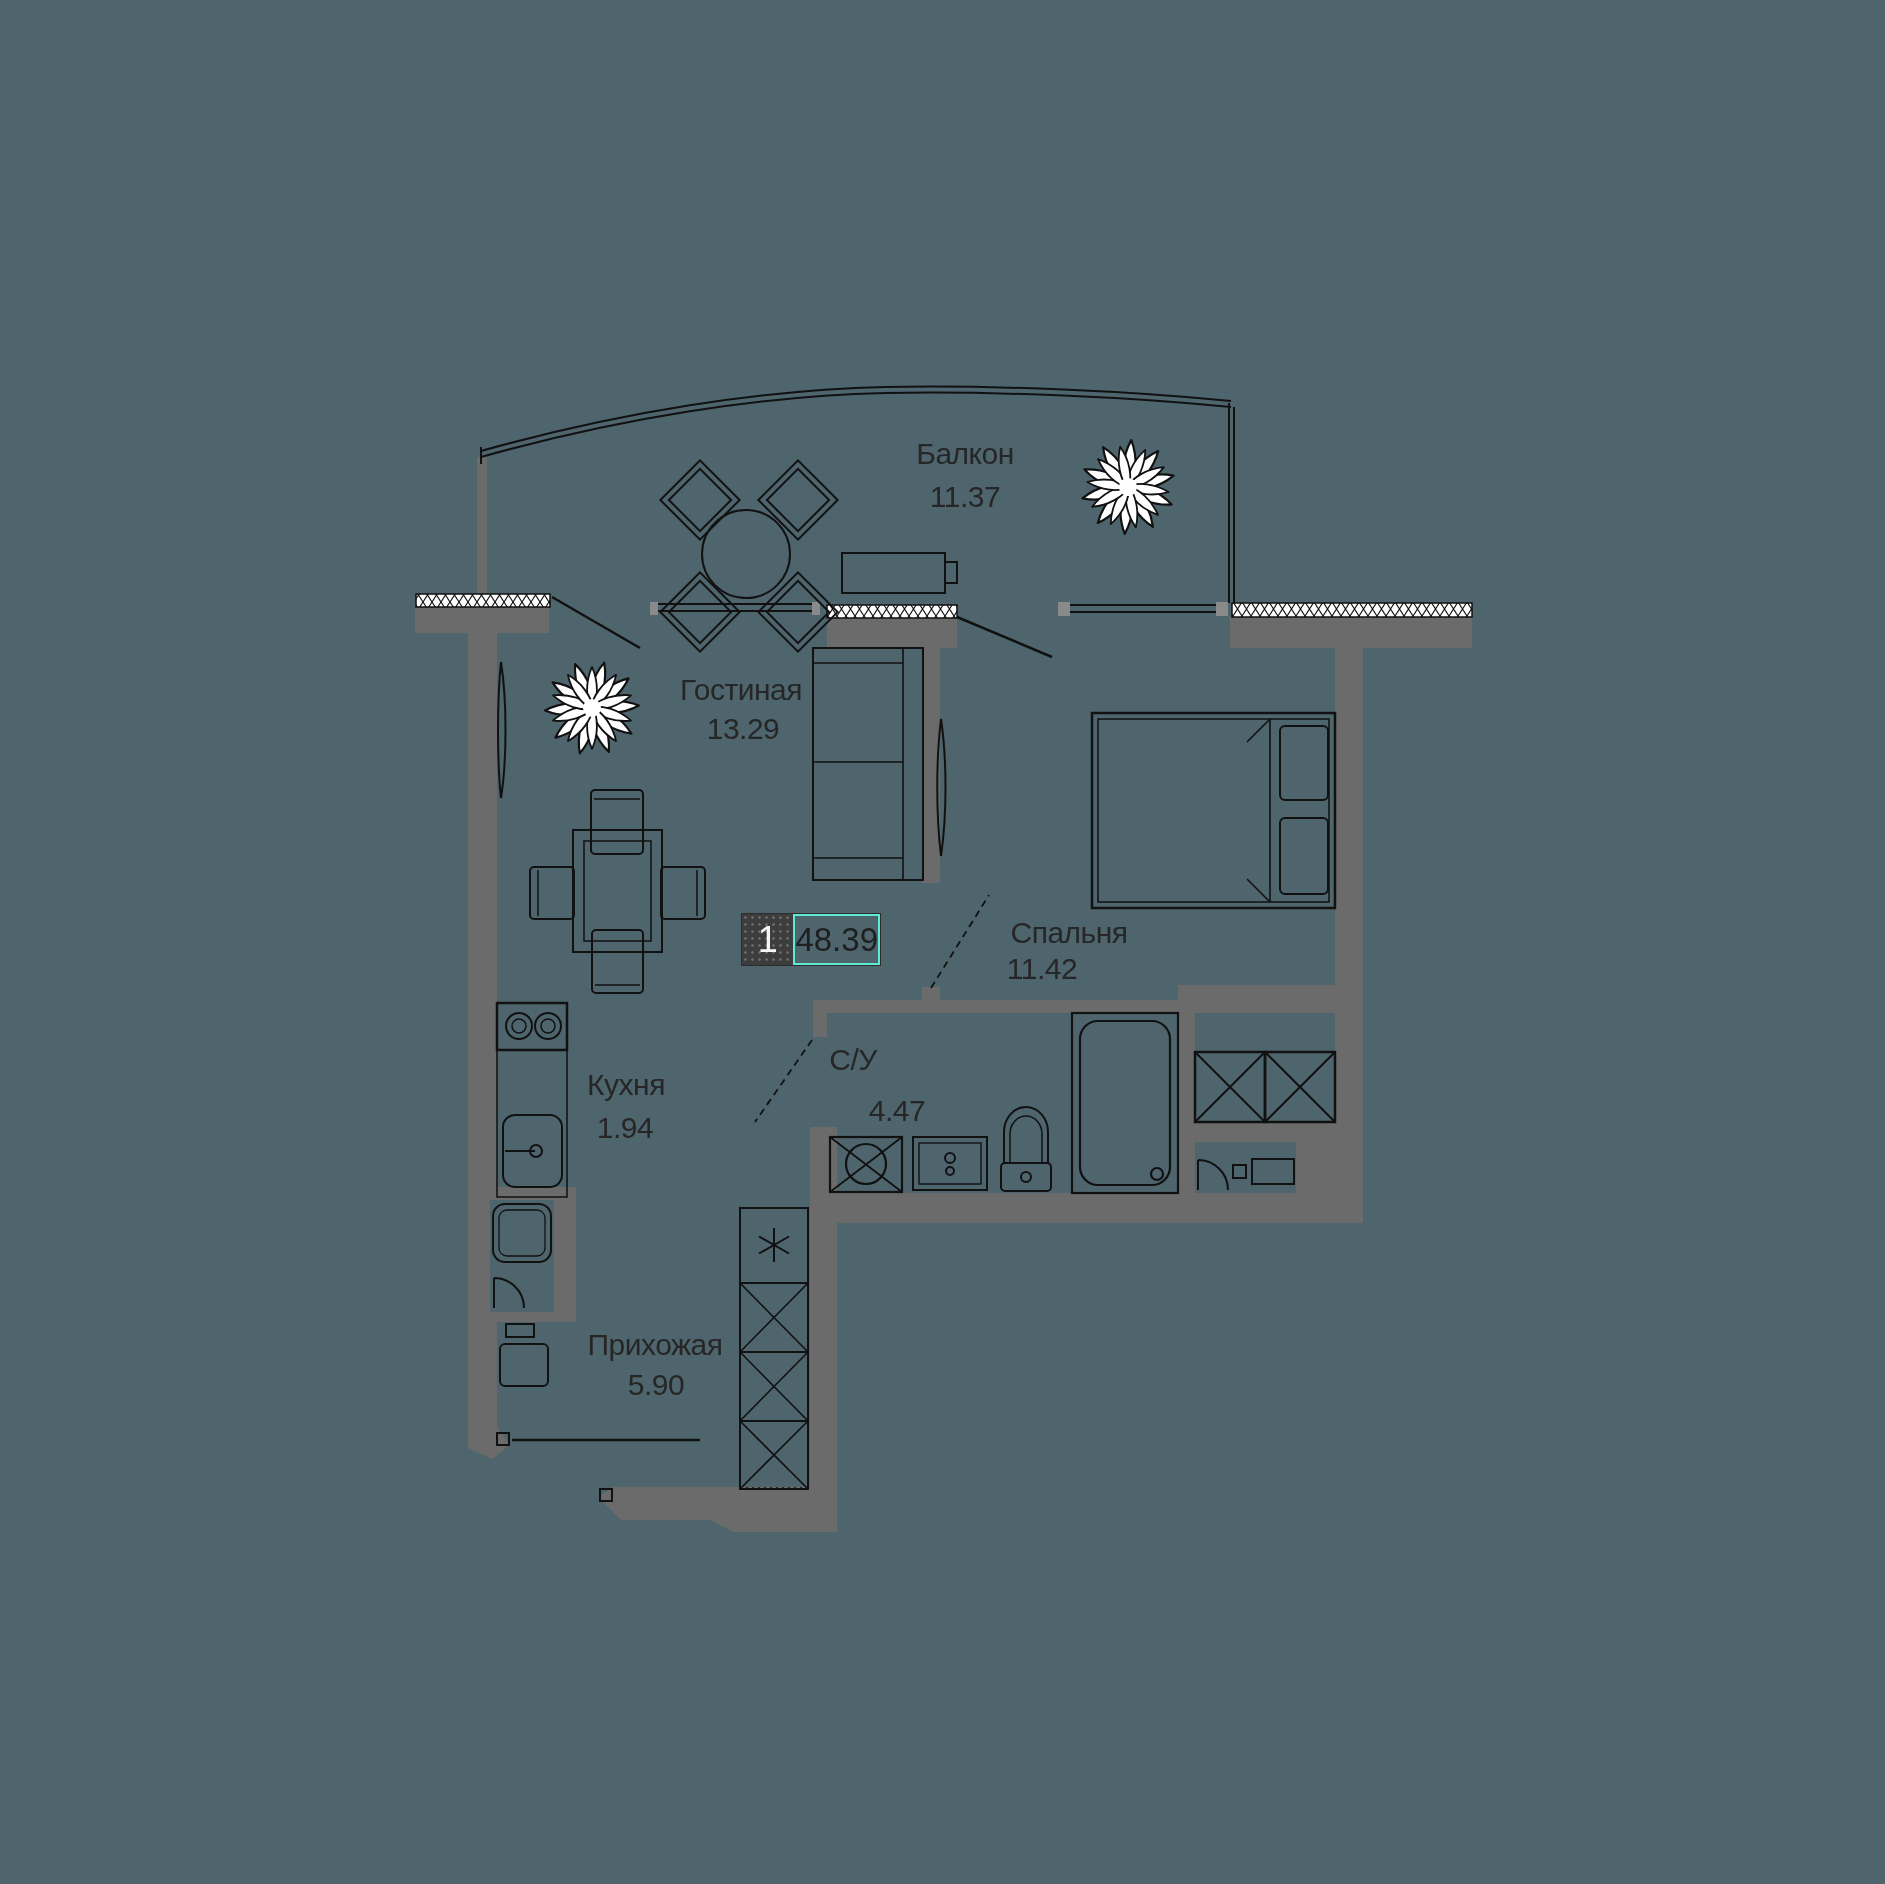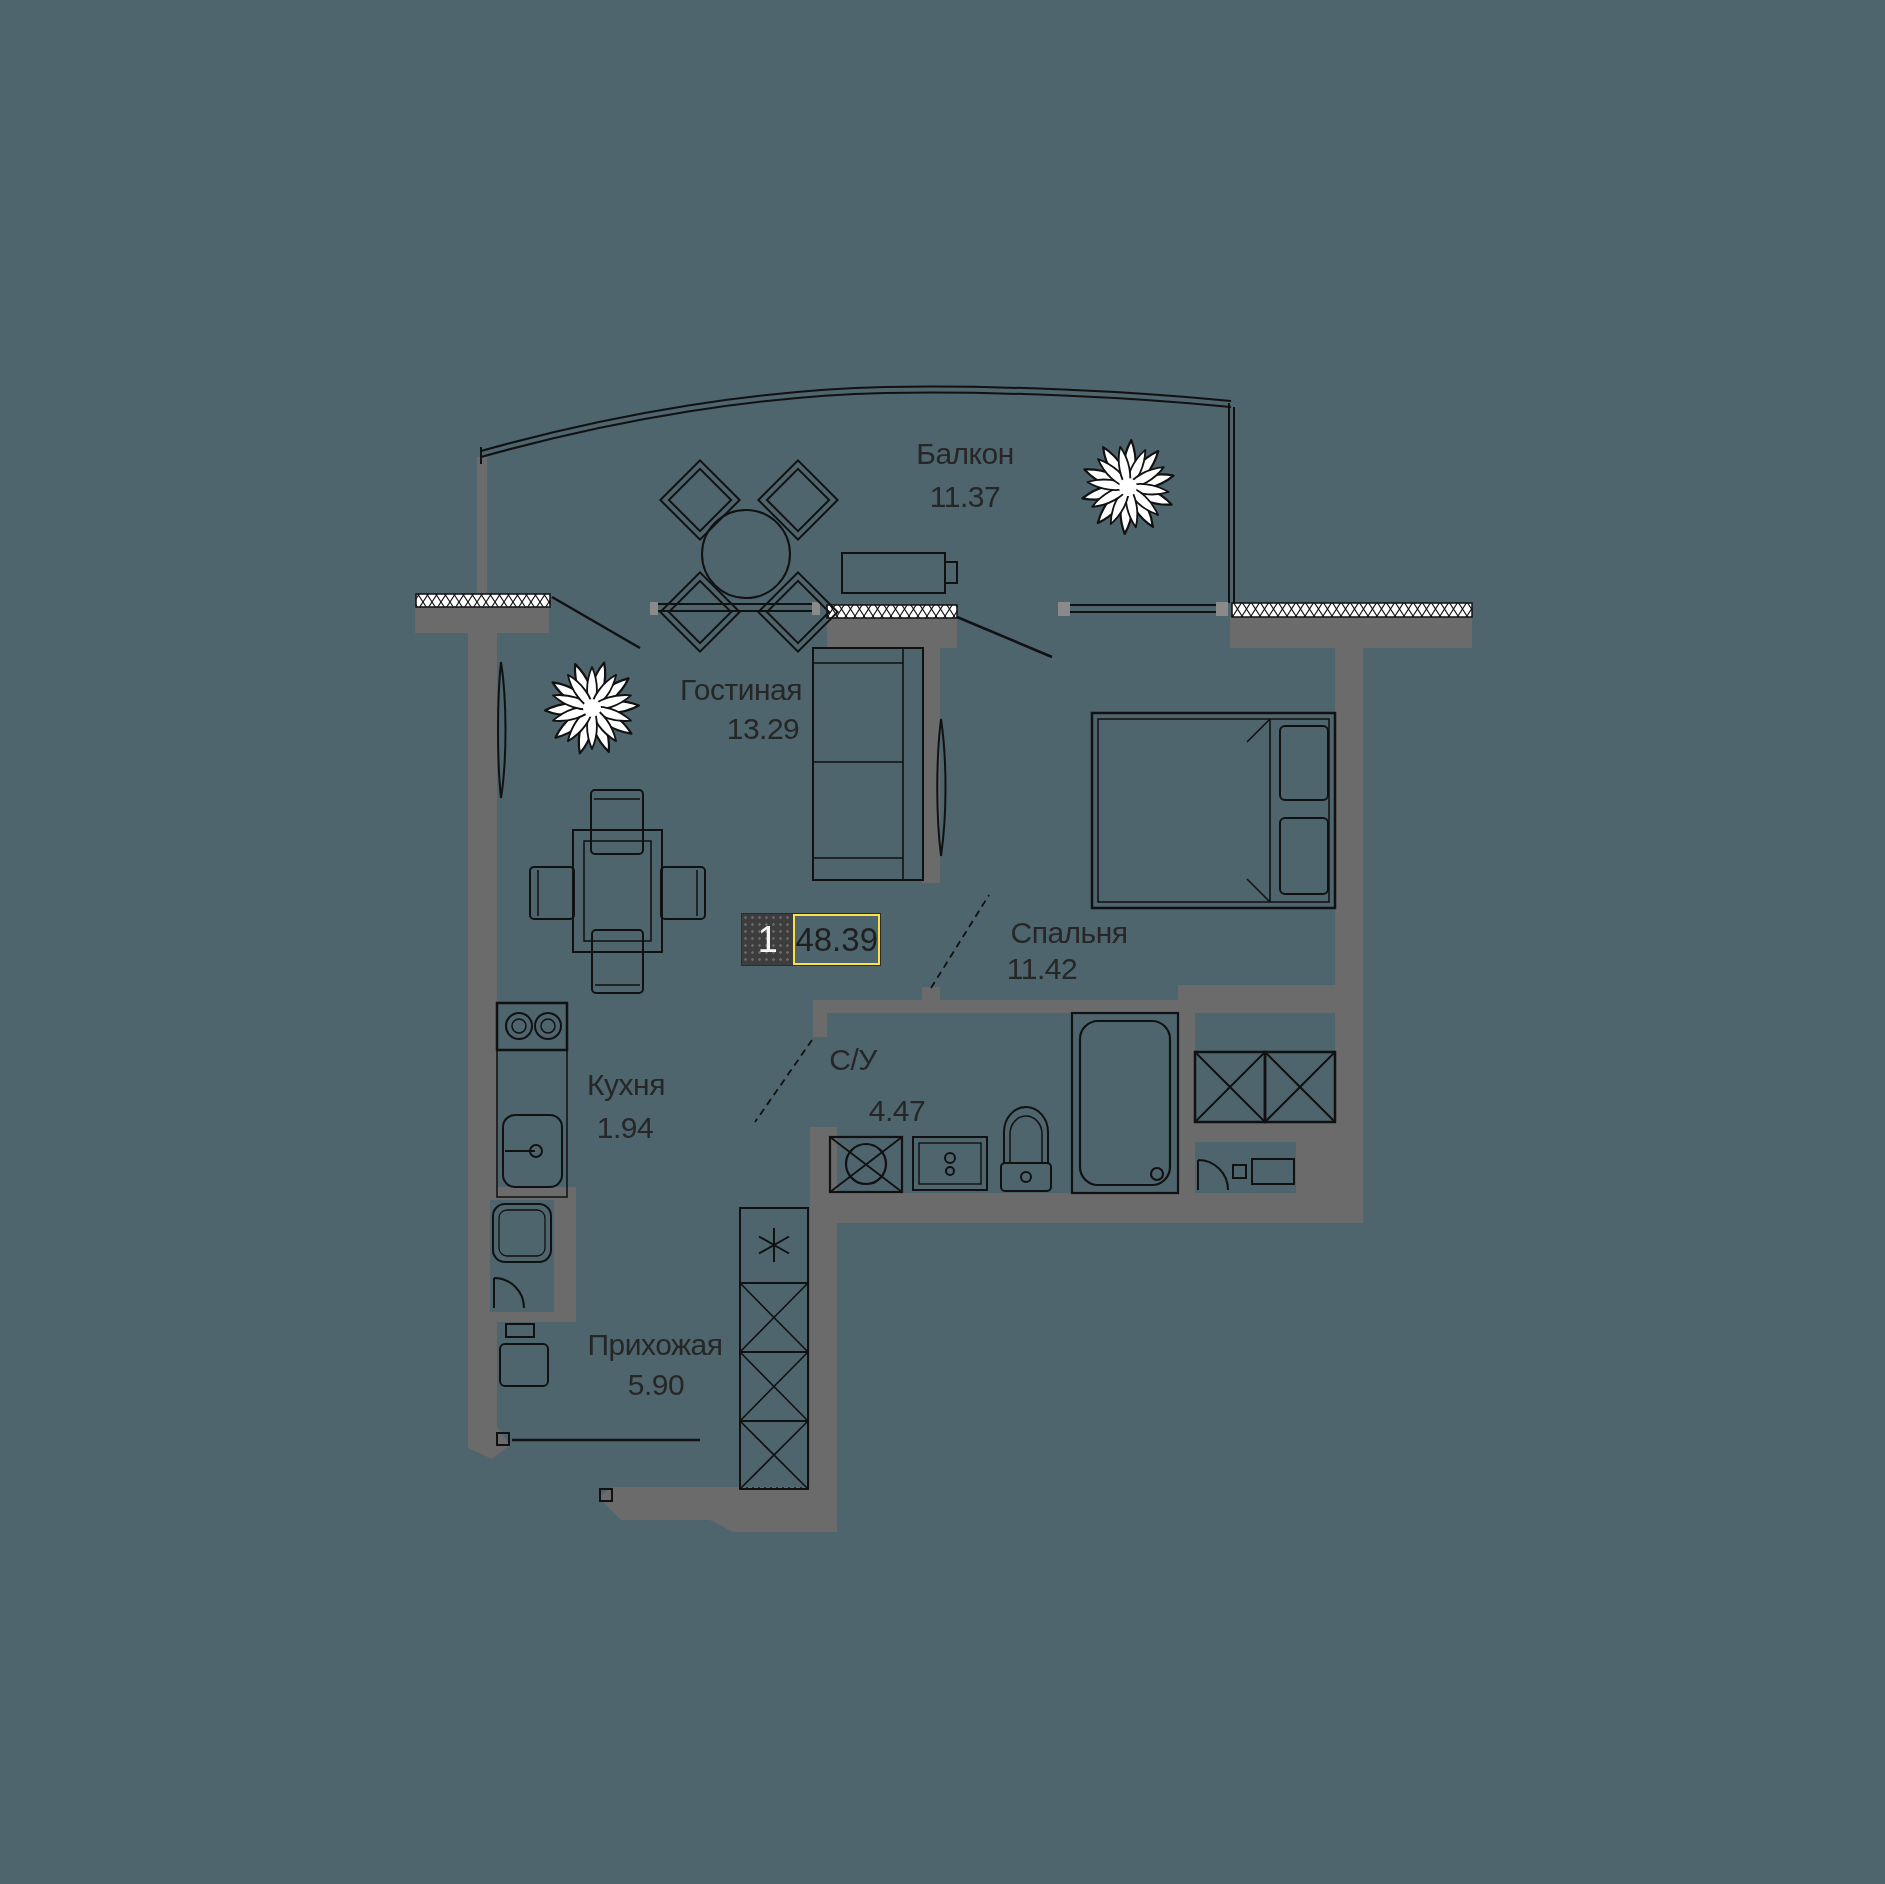--- a/index.html
+++ b/index.html
@@ -15,41 +15,41 @@
     position:absolute;
     transform:translate(-50%,-50%);
     color:#262626;
     font-size:30px;
     font-weight:500;
     letter-spacing:-0.5px;
     white-space:nowrap;
   }
   
   #lbl-balcony{left:965px;top:454px;}   #area-balcony{left:965px;top:497px;}
-  #lbl-living{left:741px;top:690px;}    #area-living{left:743px;top:729px;margin-left:20px;}
+  #lbl-living{left:741px;top:690px;}    #area-living{left:743px;top:729px;}
   #lbl-bedroom{left:1041px;top:933px;margin-left:28px;}  #area-bedroom{left:1042px;top:969px;}
   #lbl-bath{left:853px;top:1060px;}     #area-bath{left:897px;top:1101px;margin-top:10px;}
   #lbl-kitchen{left:626px;top:1085px;text-align:right;}  #area-kitchen{left:625px;top:1128px;}
   #lbl-hall{left:655px;top:1345px;}     #area-hall{left:656px;top:1385px;}
 
   .badge{
     position:absolute;left:741px;top:913px;width:140px;height:53px;
     display:flex;border:1px solid #2c2c2c;box-sizing:border-box;
   }
   .badge-num{
     width:55px;height:100%;
     background-color:#3d3d3d;
     background-image:radial-gradient(rgba(255,255,255,.22) 1px, transparent 1.6px);
     background-size:7px 7px;
     color:#f5f5f5;font-size:36px;font-weight:400;
     display:flex;align-items:center;justify-content:center;
   }
   .badge-area{
     flex:1;height:100%;box-sizing:border-box;
-    border:2px solid #fde047;
+    border:2px solid #5eead4;
     background:transparent;
     color:#1f1f1f;font-size:33px;font-weight:500;
     display:flex;align-items:center;justify-content:center;
   }
 </style>
 </head>
 <body>
 
 <div id="plan">
 

